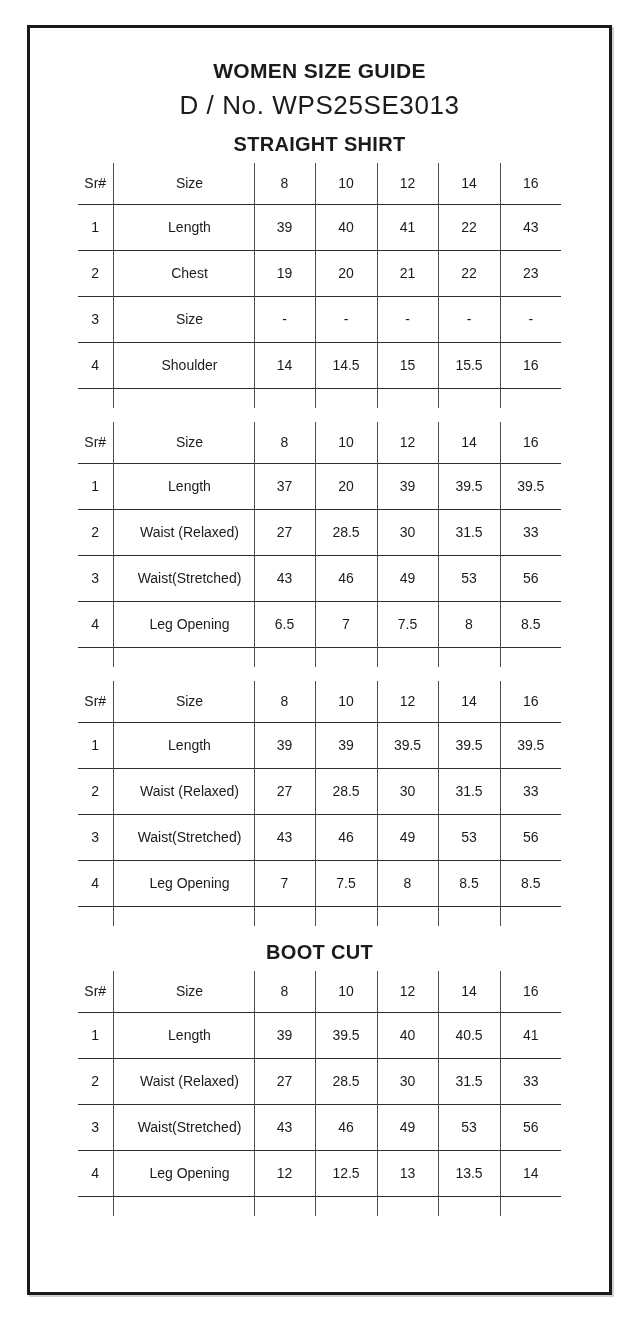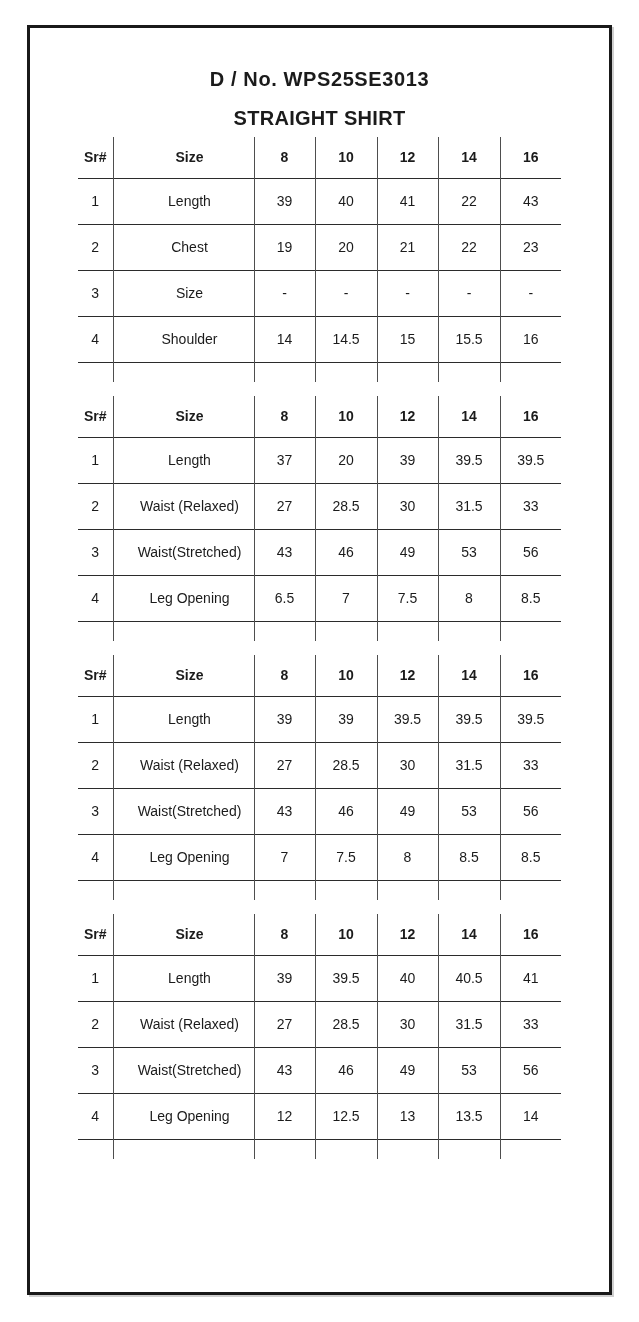--- a/index.html
+++ b/index.html
@@ -21,22 +21,22 @@
     padding-top: 30px;
   }
   .doc-header { text-align: center; }
   .main-title {
     font-size: 21px;
     font-weight: 700;
     letter-spacing: 0.3px;
     line-height: 26px;
   }
   .design-no {
-    font-size: 20px;
-    font-weight: 700;
+    font-size: 26px;
+    font-weight: 400;
     letter-spacing: 0.6px;
     line-height: 25px;
     margin-top: 9px;
     text-align: center;
   }
   .size-section { margin-top: 14px; }
   .section-title {
     text-align: center;
     font-size: 20px;
     font-weight: 700;
@@ -51,38 +51,39 @@
     table-layout: fixed;
   }
   .size-table th, .size-table td {
     padding: 0;
     text-align: center;
     vertical-align: middle;
     font-size: 14px;
     white-space: nowrap;
     overflow: hidden;
   }
-  .size-table th { font-weight: 700; }
+  .size-table th { font-weight: 400; }
   .size-table thead tr { height: 41px; }
   .size-table tbody tr.data-row { height: 46px; }
   .size-table tr.overhang-row { height: 20px; }
   
   .size-table thead tr,
   .size-table tbody tr.data-row { border-bottom: 1.5px solid #2b2b2b; }
   
   .size-table th + th,
   .size-table td + td { border-left: 1.5px solid #4e4e4e; }
   .c-size { text-align: center; padding-left: 12px !important; }
 </style>
 </head>
 <body>
 
 <div class="frame">
 
   <div class="doc-header">
+    <div class="main-title">WOMEN SIZE GUIDE</div>
     <div class="design-no">D / No. WPS25SE3013</div>
   </div>
 
   <div class="size-section">
     <div class="section-title">STRAIGHT SHIRT</div>
     <table class="size-table">
       <colgroup>
         <col style="width:35px">
           <col style="width:141px">
           <col style="width:61px">
@@ -290,20 +291,21 @@
             <td></td>
             <td></td>
             <td></td>
             <td></td>
         </tr>
       </tbody>
     </table>
   </div>
 
   <div class="size-section">
+    <div class="section-title">BOOT CUT</div>
     <table class="size-table">
       <colgroup>
         <col style="width:35px">
           <col style="width:141px">
           <col style="width:61px">
           <col style="width:62px">
           <col style="width:61px">
           <col style="width:62px">
           <col style="width:61px">
       </colgroup>

